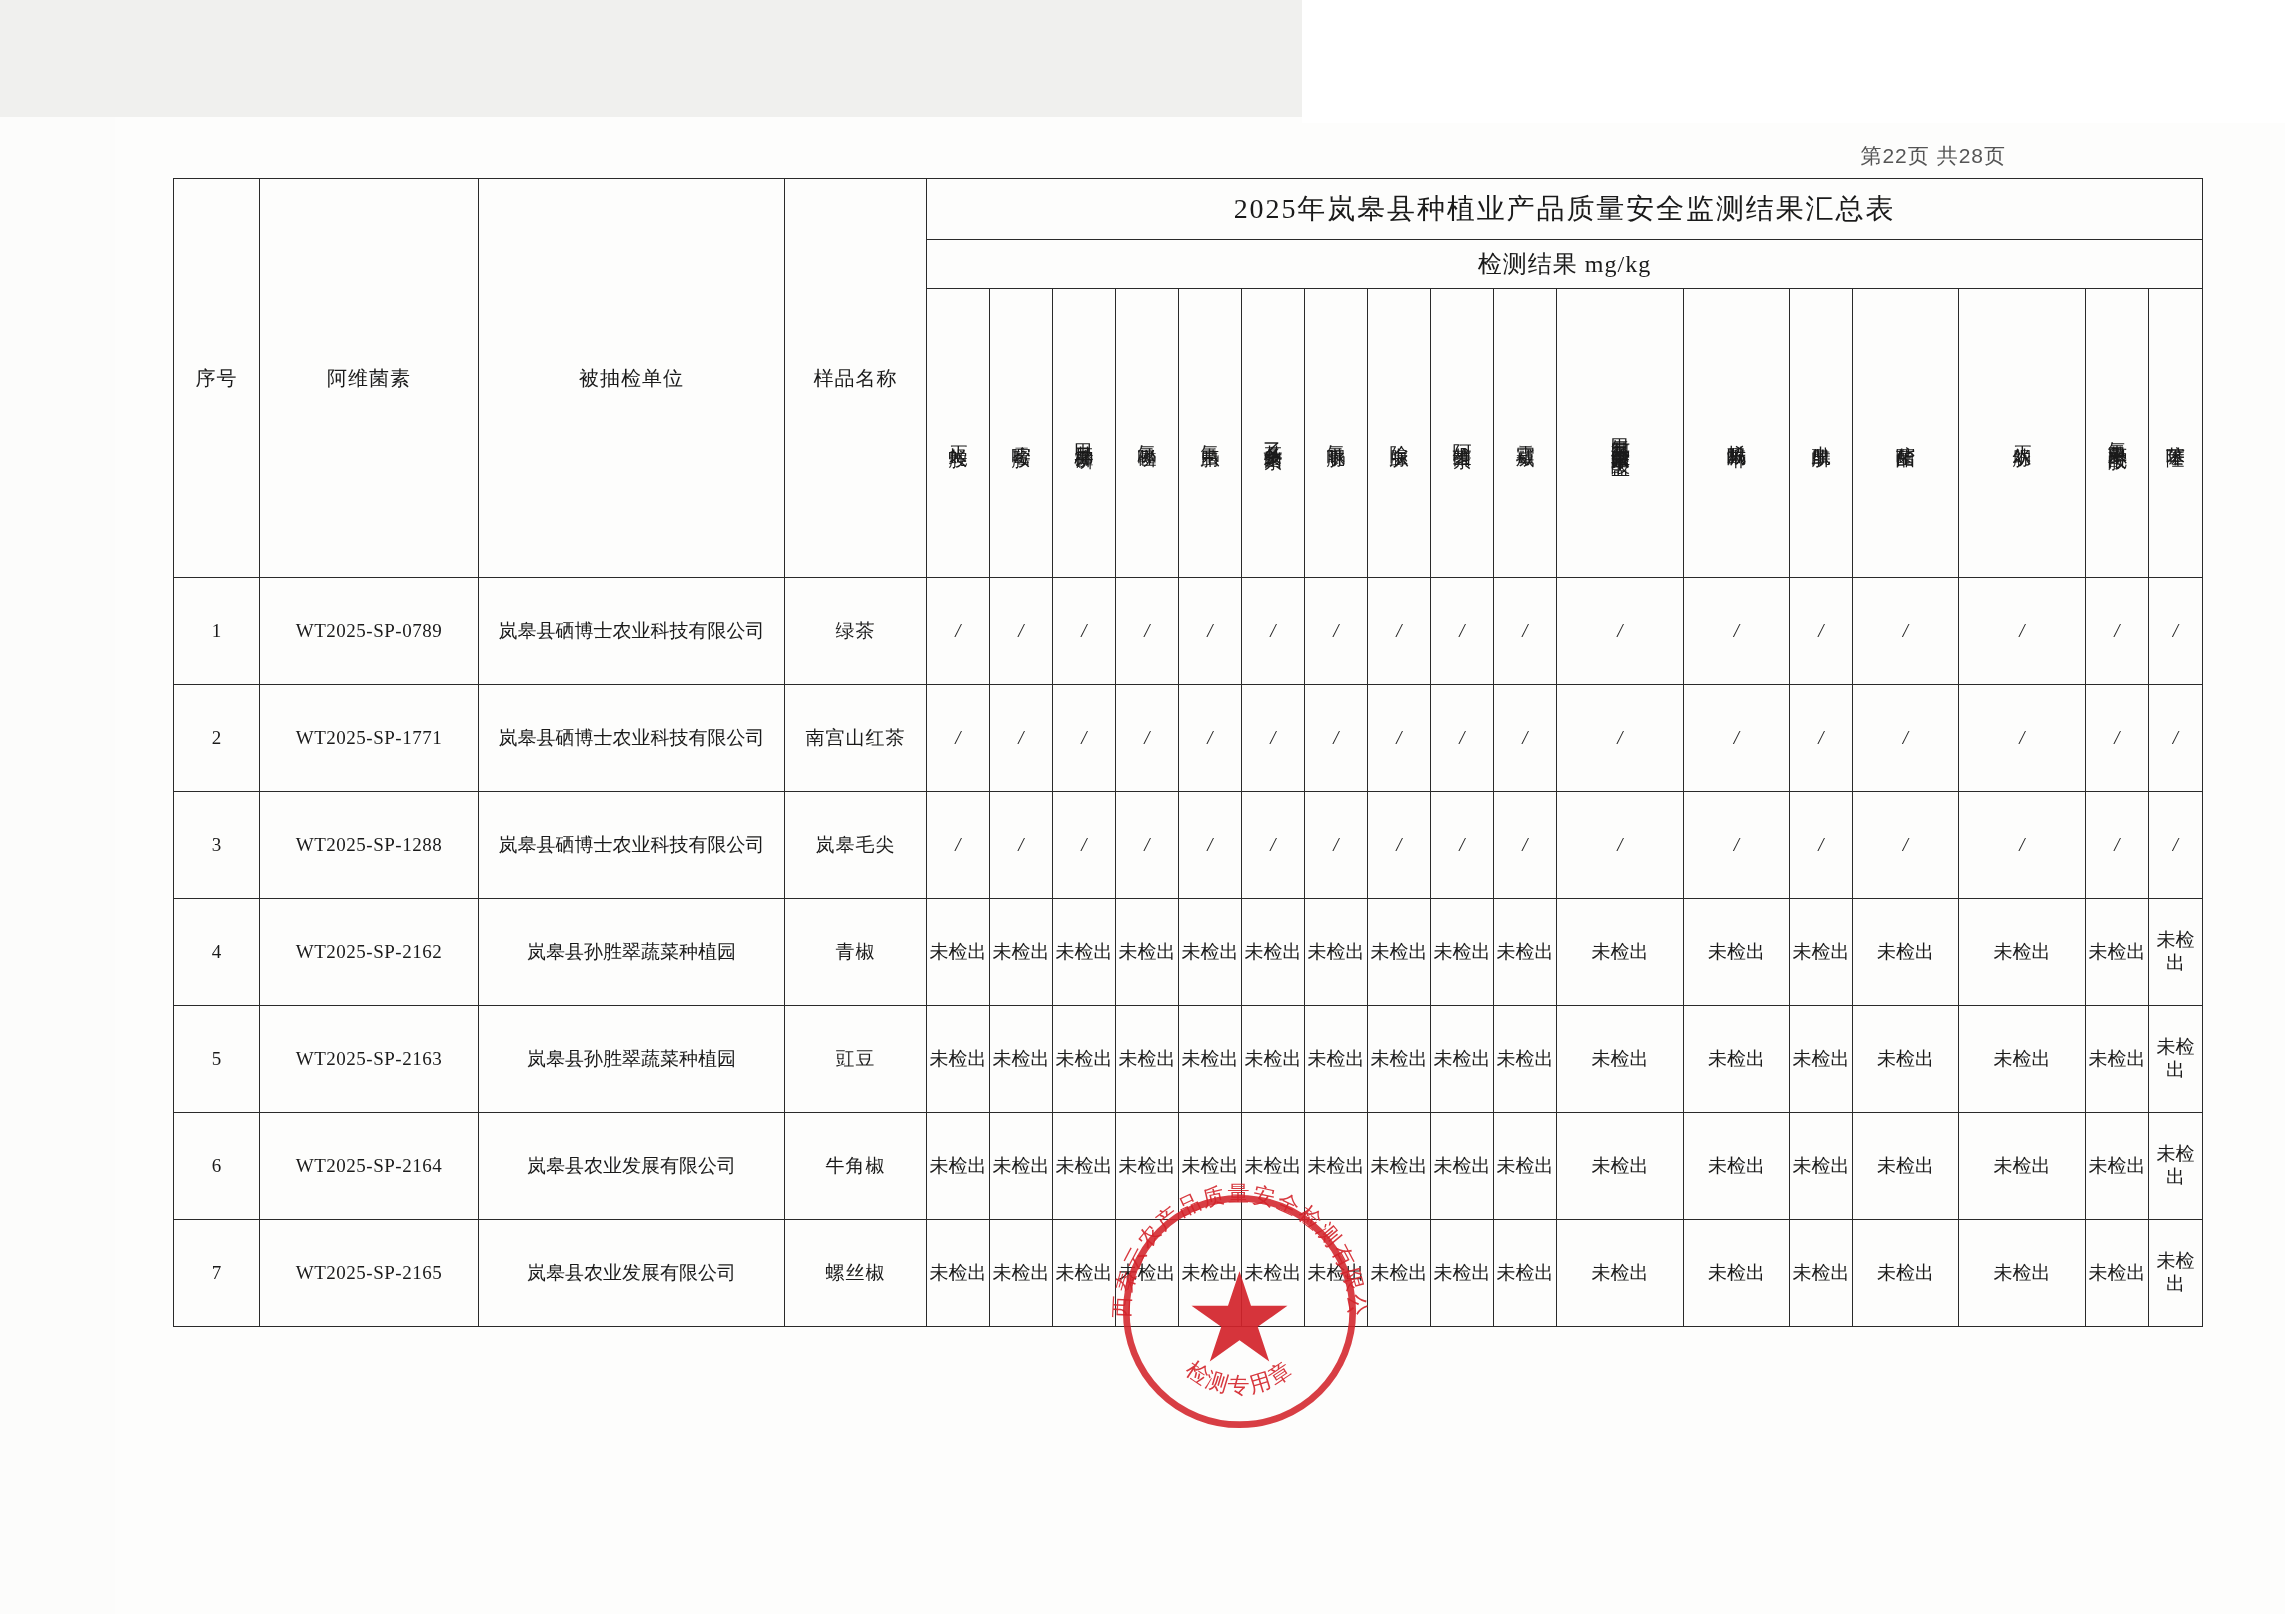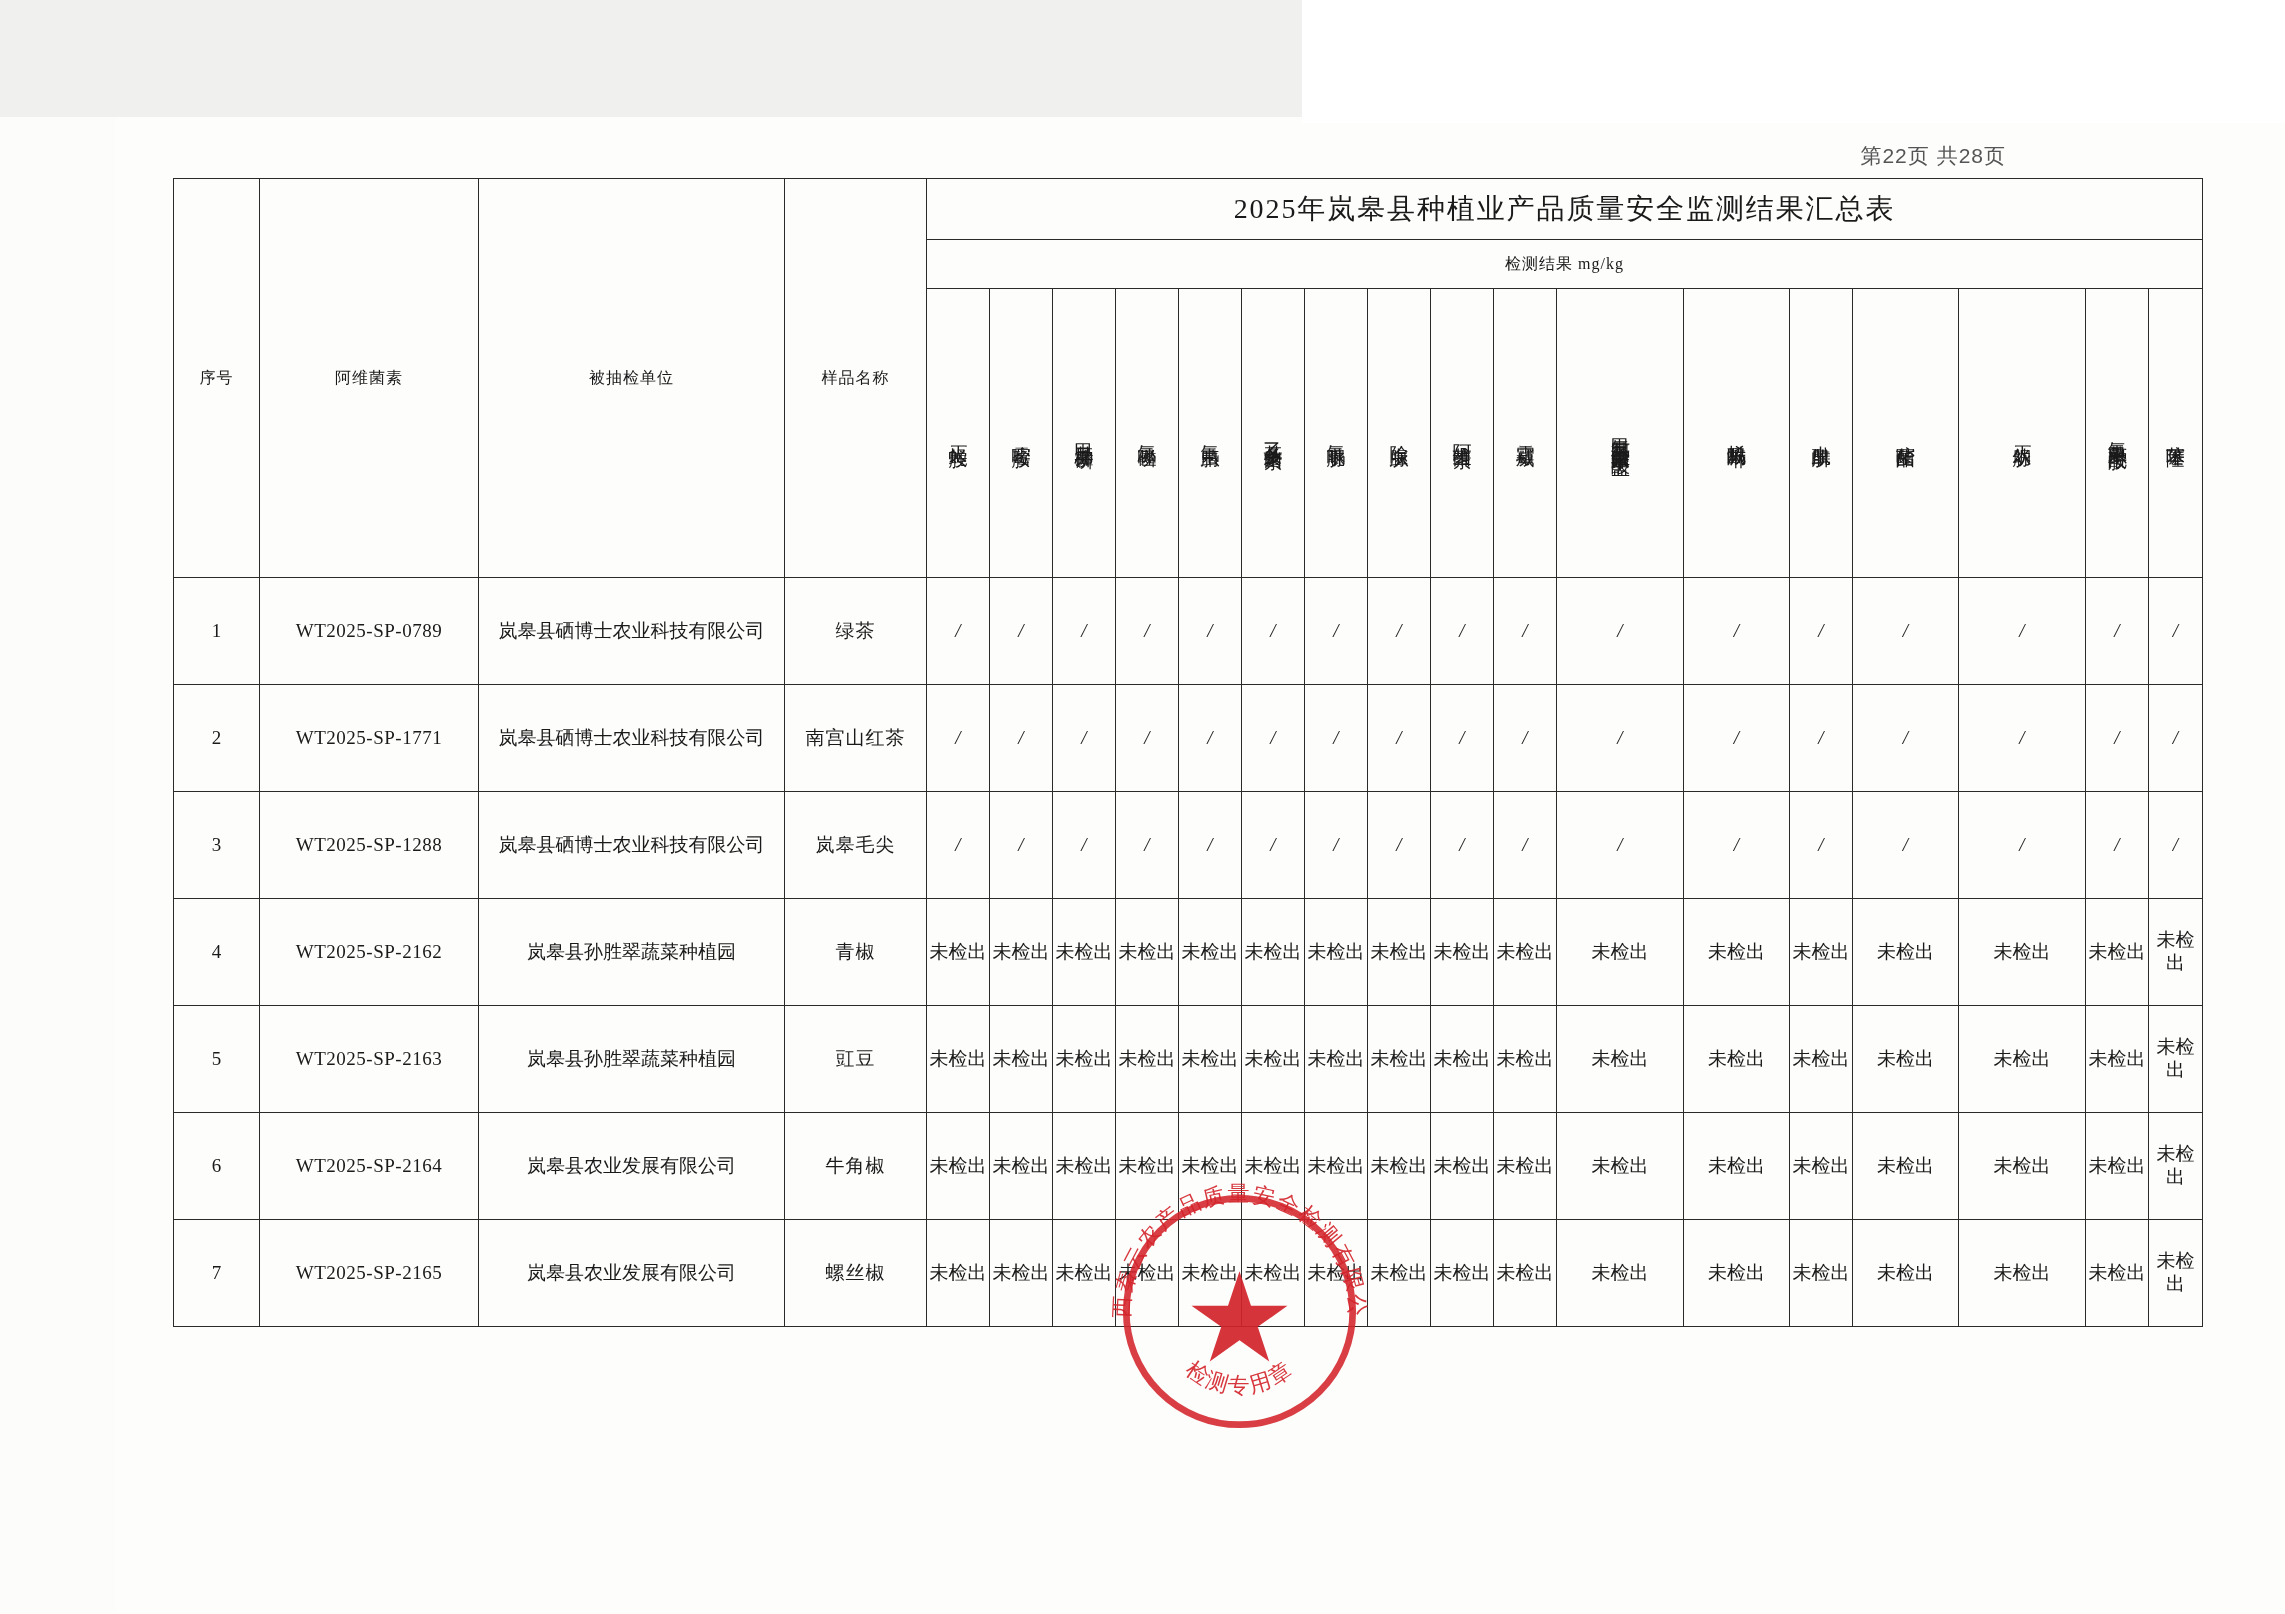--- a/index.html
+++ b/index.html
@@ -73,26 +73,26 @@
     background: transparent;
   }
   .title-cell {
     font-size: 28px;
     font-weight: bold;
     letter-spacing: 1.9px;
     height: 60px;
     font-family: "Liberation Serif", "DejaVu Serif", serif;
   }
   .subtitle-cell {
-    font-size: 16px;
+    font-size: 24px;
     height: 48px;
     letter-spacing: 1px;
   }
   .hcol {
-    font-size: 16px;
+    font-size: 20px;
     letter-spacing: 1px;
   }
   
   .vert {
     writing-mode: vertical-rl;
     text-orientation: upright;
     letter-spacing: 1.9px;
     display: inline-block;
     line-height: 1.05;
     font-size: 19px;

